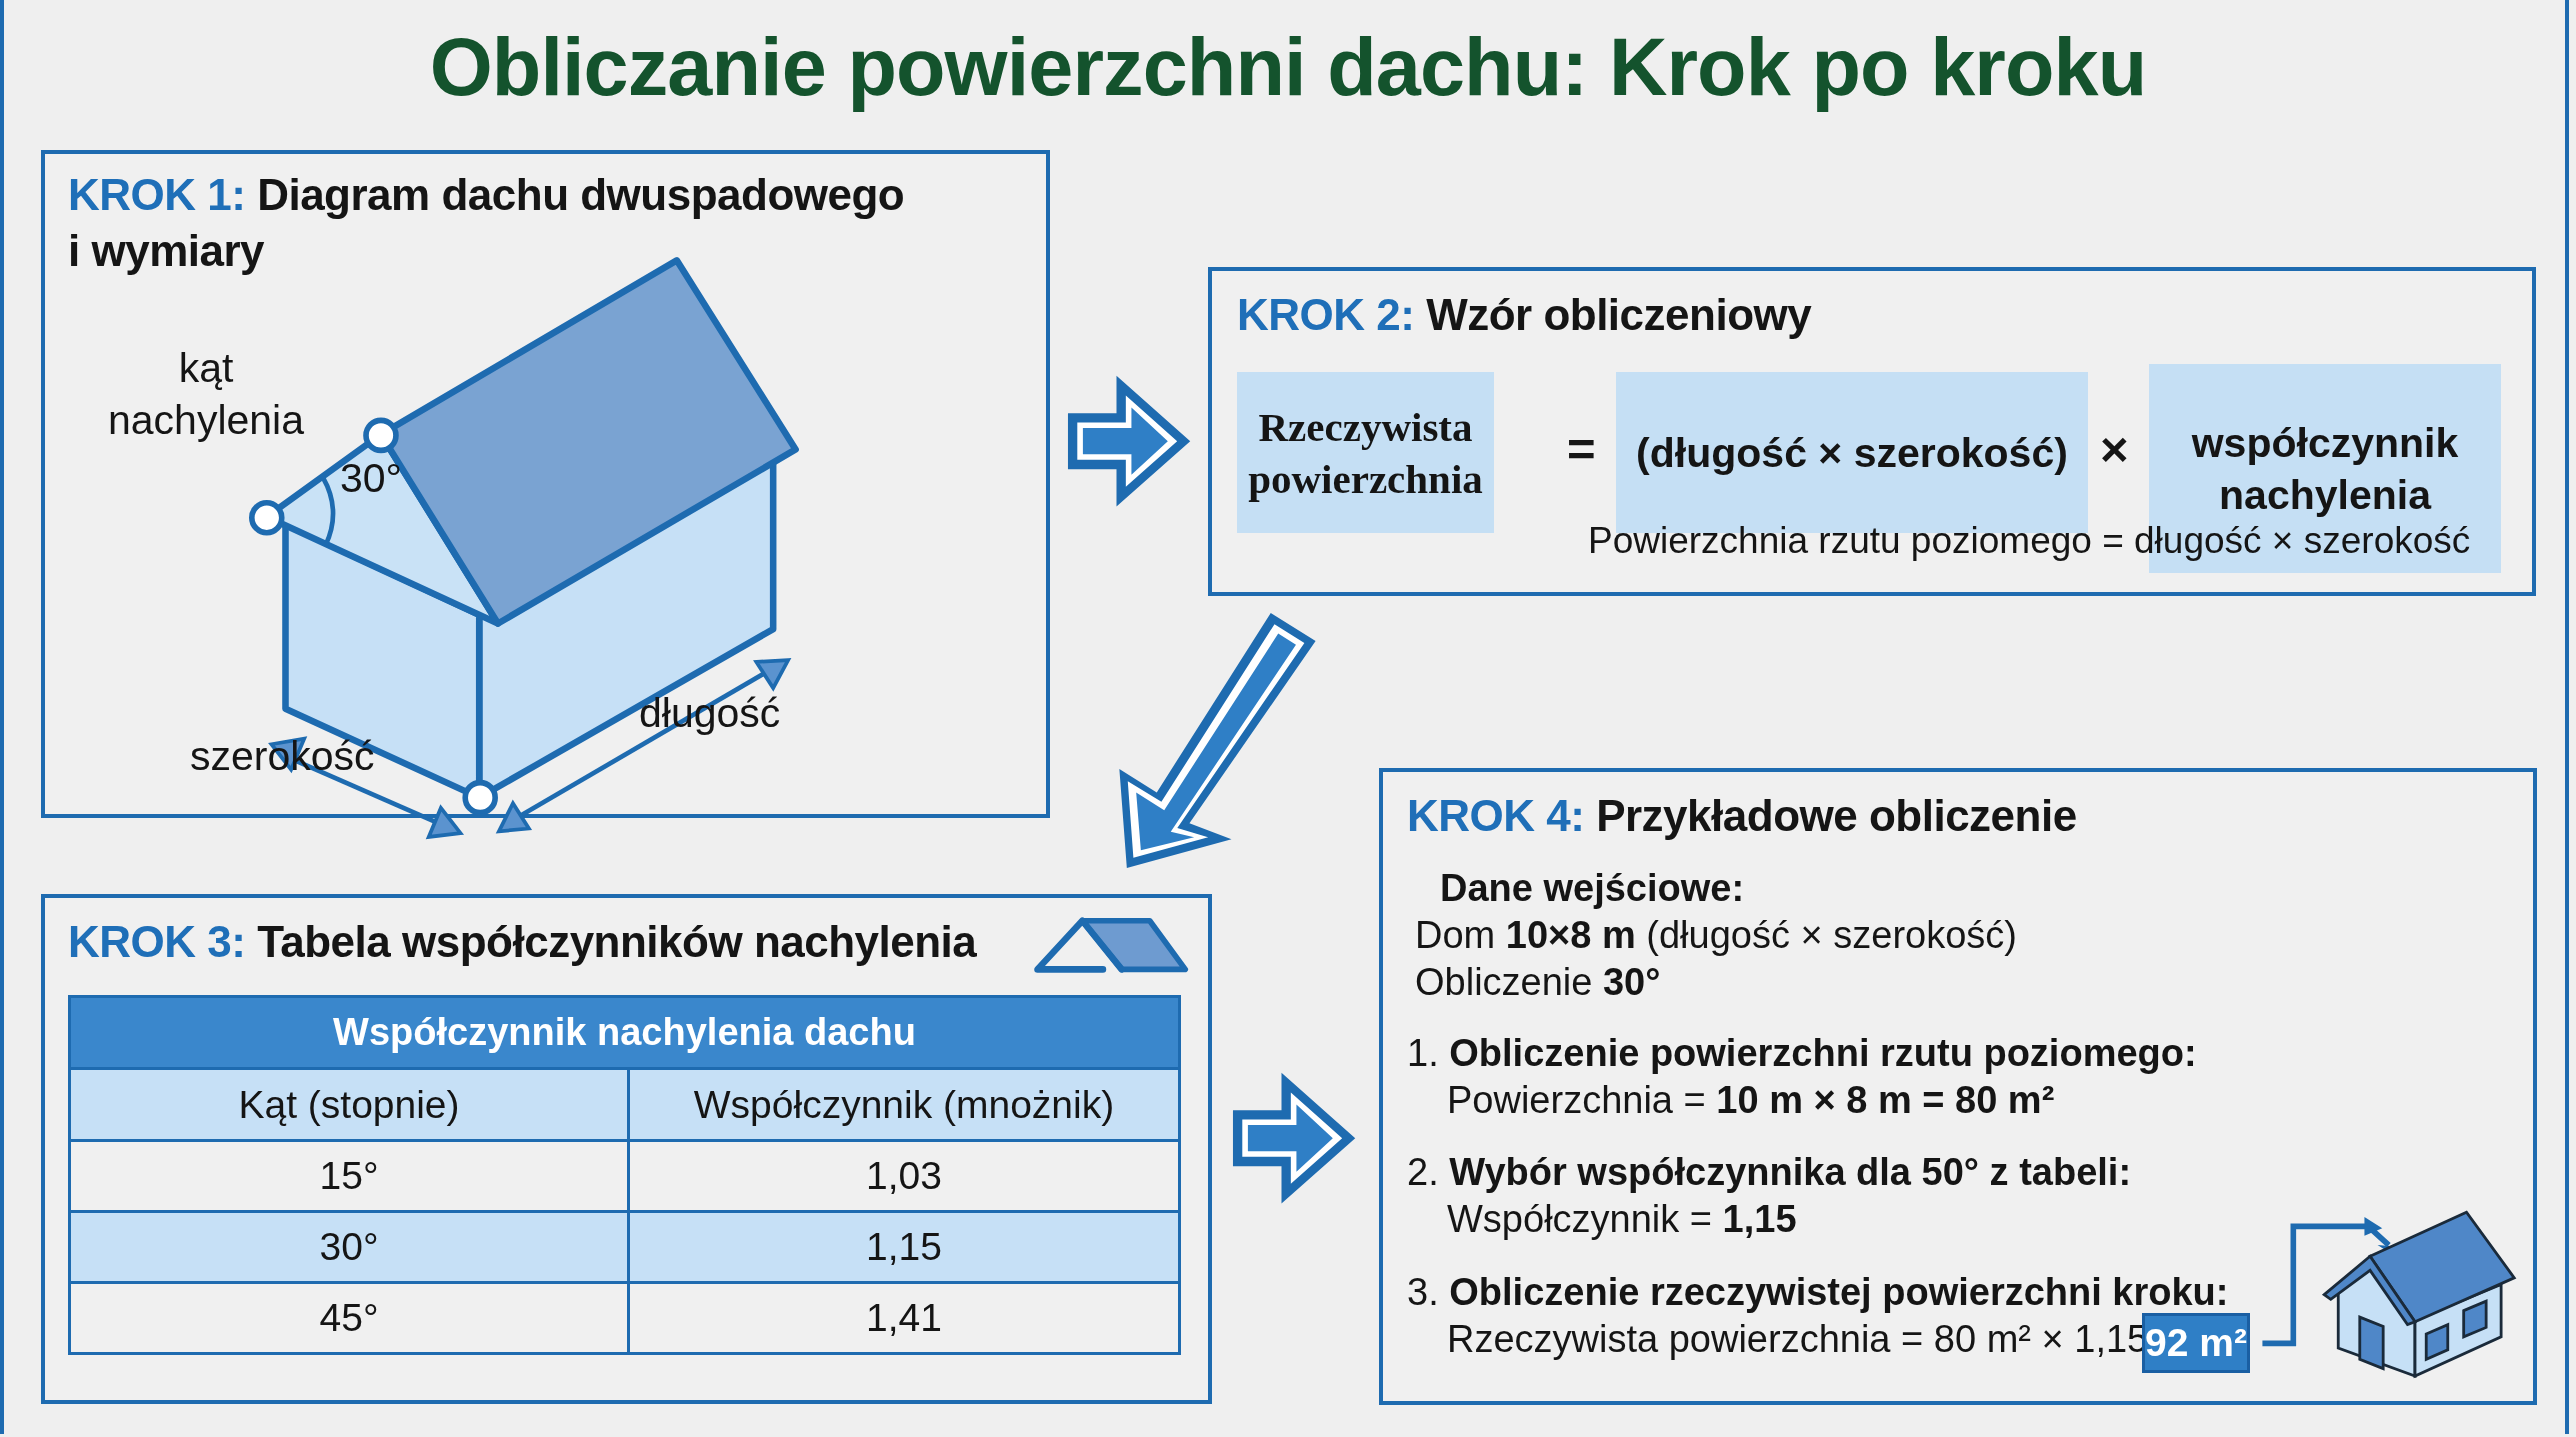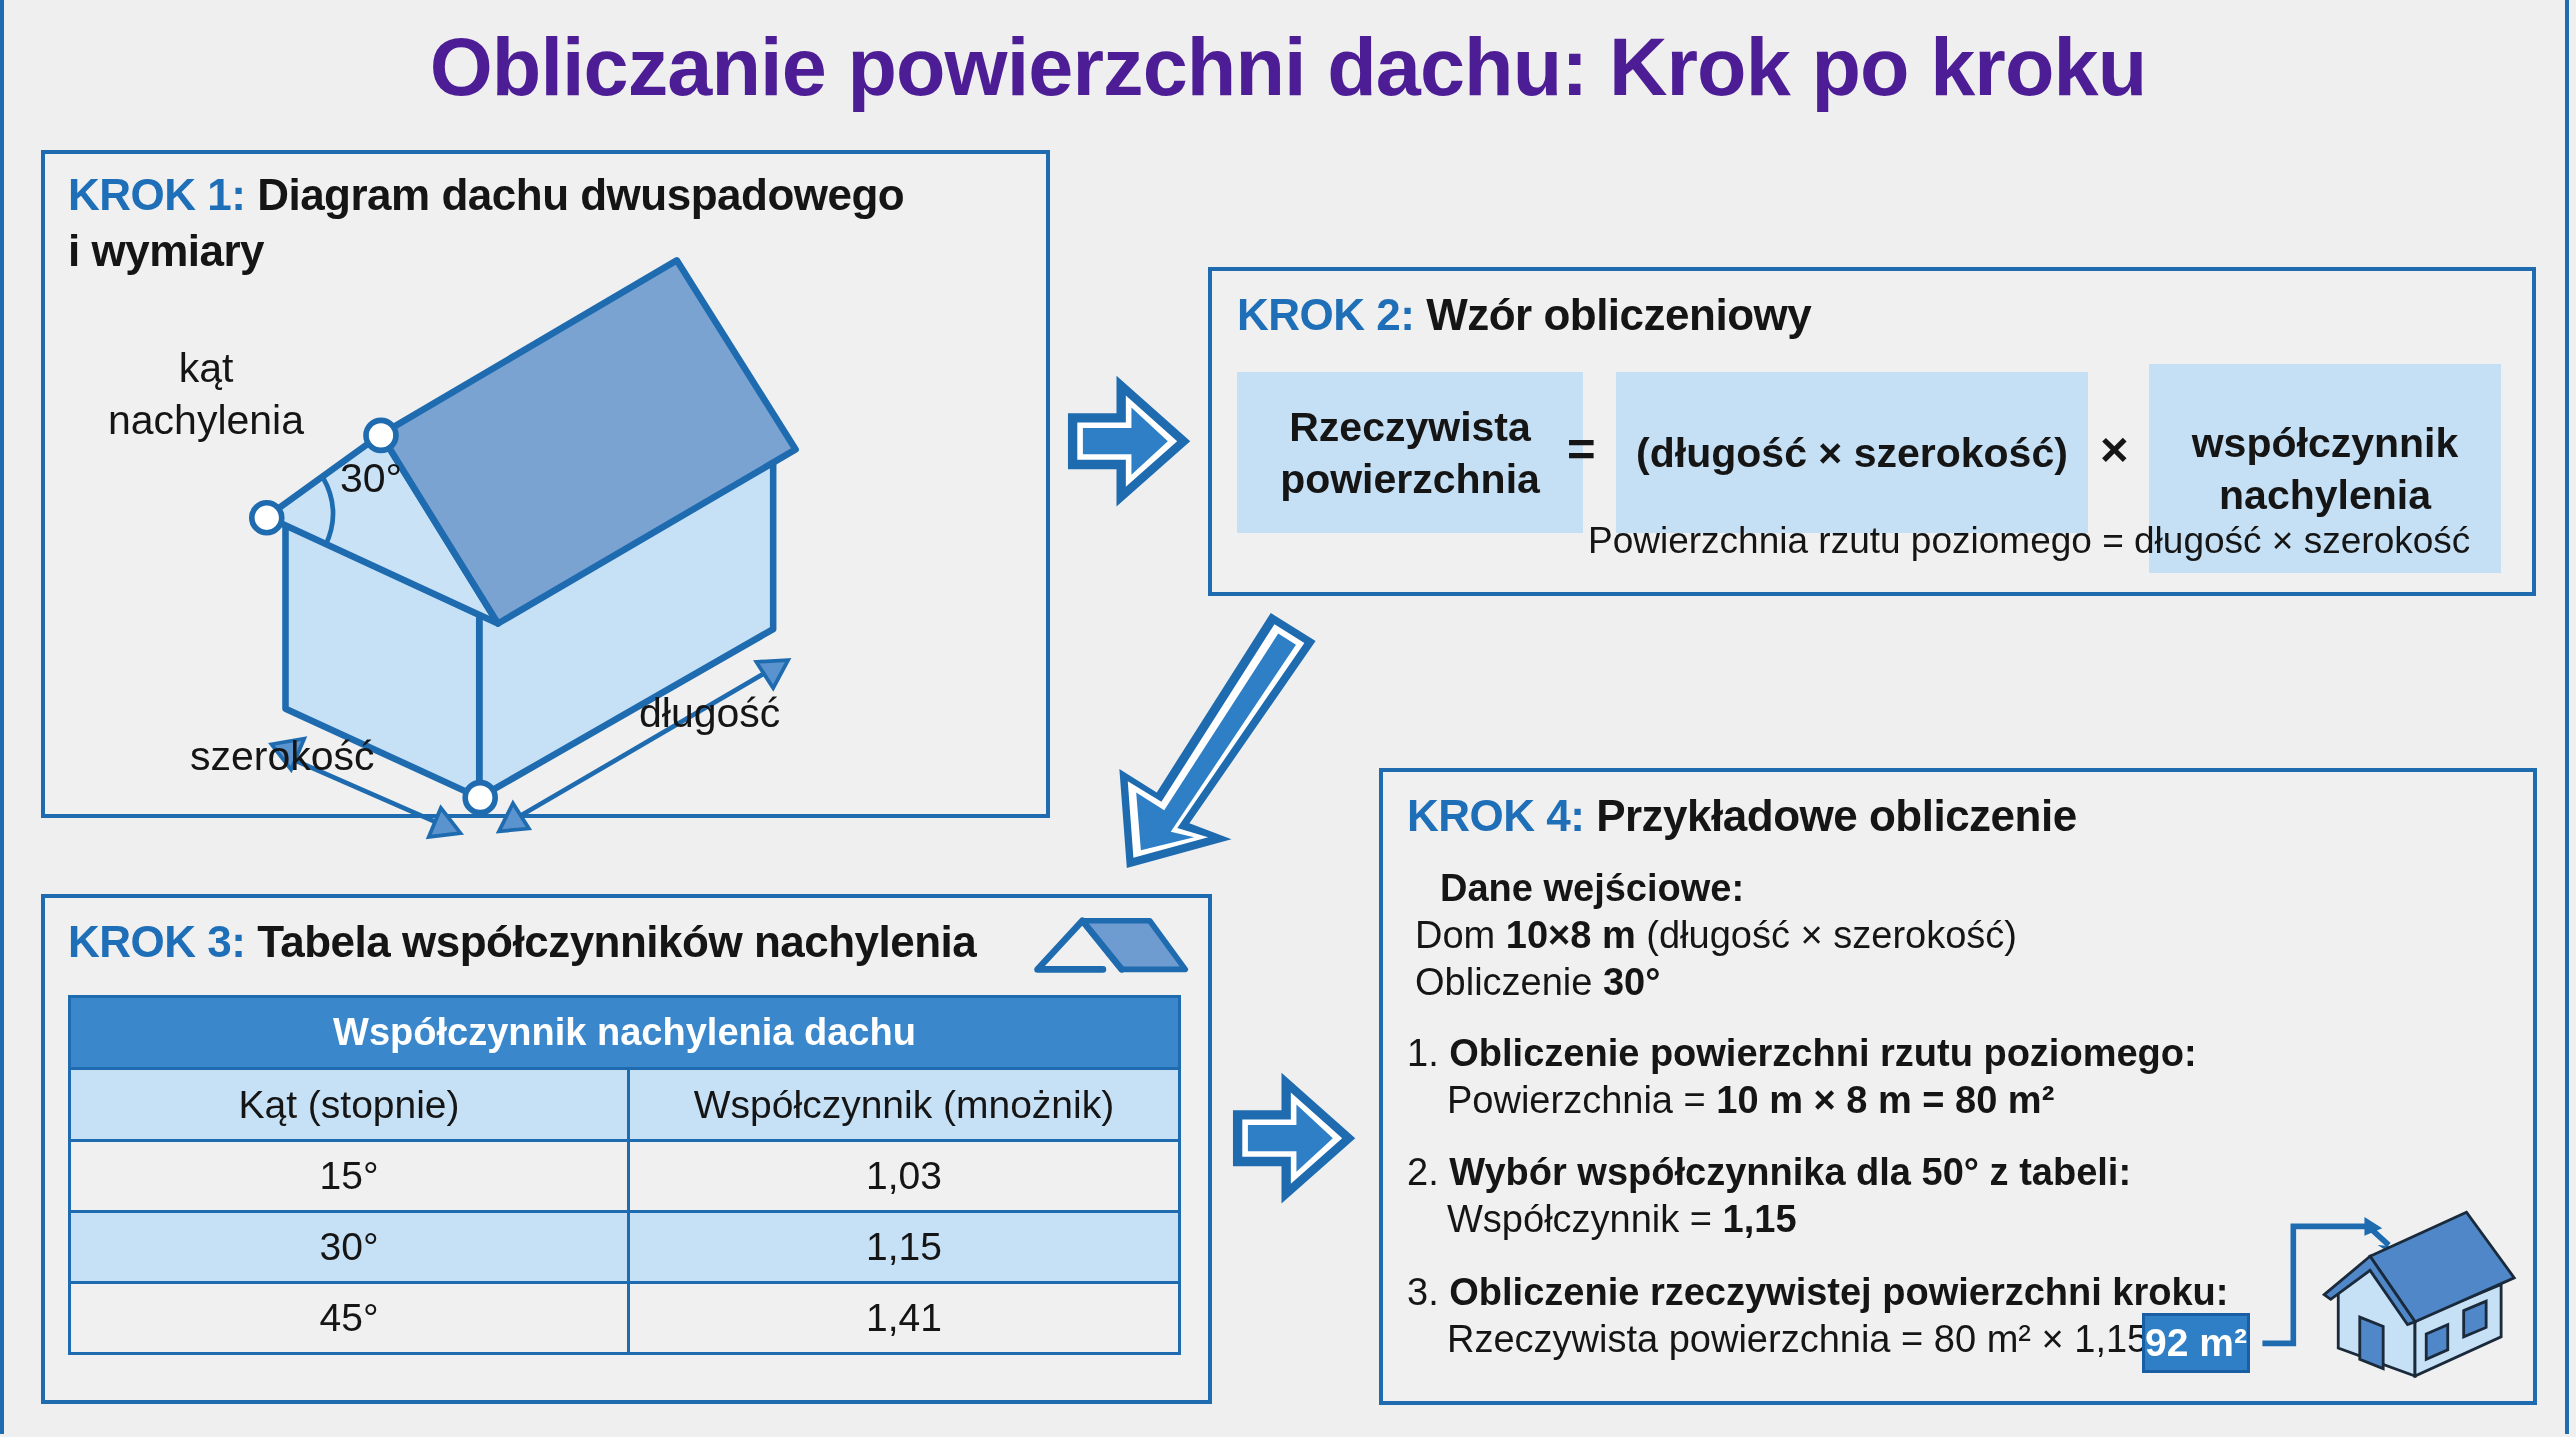--- a/index.html
+++ b/index.html
@@ -1,21 +1,21 @@
 <!DOCTYPE html>
 <html style="font-size:15px"><head>
 <meta charset="utf-8">
 <style>
   html, body { margin:0; padding:0; background:#efefef; }
   body { width:2576px; height:1438px; position:relative; overflow:hidden;
          font-family:"Liberation Sans", "DejaVu Sans", sans-serif; color:#151515; }
   .frame { position:absolute; left:0; top:0; width:2569px; height:1434px;
            border-left:4.7px solid #1e6bb0; border-right:4.7px solid #1e6bb0; box-sizing:border-box; }
   .title { position:absolute; left:0; width:2576px; top:20.6px; text-align:center;
-           font-size:81px; font-weight:bold; color:#4c1d95; letter-spacing:-0.9px; }
+           font-size:81px; font-weight:bold; color:#14532d; letter-spacing:-0.9px; }
   .box { position:absolute; border:4.7px solid #1e6bb0; box-sizing:border-box; background:#f0f0f0; }
   .step-heading { position:absolute; font-size:44px; font-weight:bold; letter-spacing:-0.5px; line-height:56px; }
   .step-heading .krok { color:#1f6fb8; }
   .label { position:absolute; font-size:41px; color:#151515; }
   
   .fbox { position:absolute; background:#c5dff4; display:flex; align-items:center; justify-content:center;
           text-align:center; font-size:41px; font-weight:bold; line-height:52px; }
   .fop { position:absolute; font-size:49px; font-weight:bold; }
   .formula-note { position:absolute; font-size:37px; }
   
@@ -92,21 +92,21 @@
   <polygon points="3,43 55,43 55,3 134,73 55,143 55,103 3,103" fill="#1e6bb0"></polygon>
   <polygon points="13,53 65,53 65,24 120,73 65,122 65,93 13,93" fill="#ffffff"></polygon>
   <polygon points="19,59 71,59 71,37 110,73 71,109 71,87 19,87" fill="#2f7fc6"></polygon>
 </svg>
 
 <div class="box" style="left:1208px;top:267px;width:1328px;height:329px;"></div>
 <div class="step-heading" style="left:1237px;top:287px;">
   <span class="krok">KROK 2:</span>
   <span>Wzór obliczeniowy</span>
 </div>
-<div class="fbox" style="left:1237px;top:372px;width:346px;height:161px;">
+<div class="fbox" style="left:1237px;top:372px;width:257px;height:161px;font-family:Liberation Serif, serif;">
   <span><span>Rzeczywista</span><br><span>powierzchnia</span></span>
 </div>
 <div class="fop" style="left:1567px;top:421px;">=</div>
 <div class="fbox" style="left:1616px;top:372px;width:472px;height:161px;">(długość × szerokość)</div>
 <div class="fop" style="left:2100px;top:421px;">×</div>
 <div class="fbox" style="left:2149px;top:364px;width:352px;height:209px;align-items:center;">
   <span><span>współczynnik</span><br><span>nachylenia</span></span>
 </div>
 <div class="formula-note" style="left:1588px;top:520px;">Powierzchnia rzutu poziomego = długość × szerokość</div>
 

